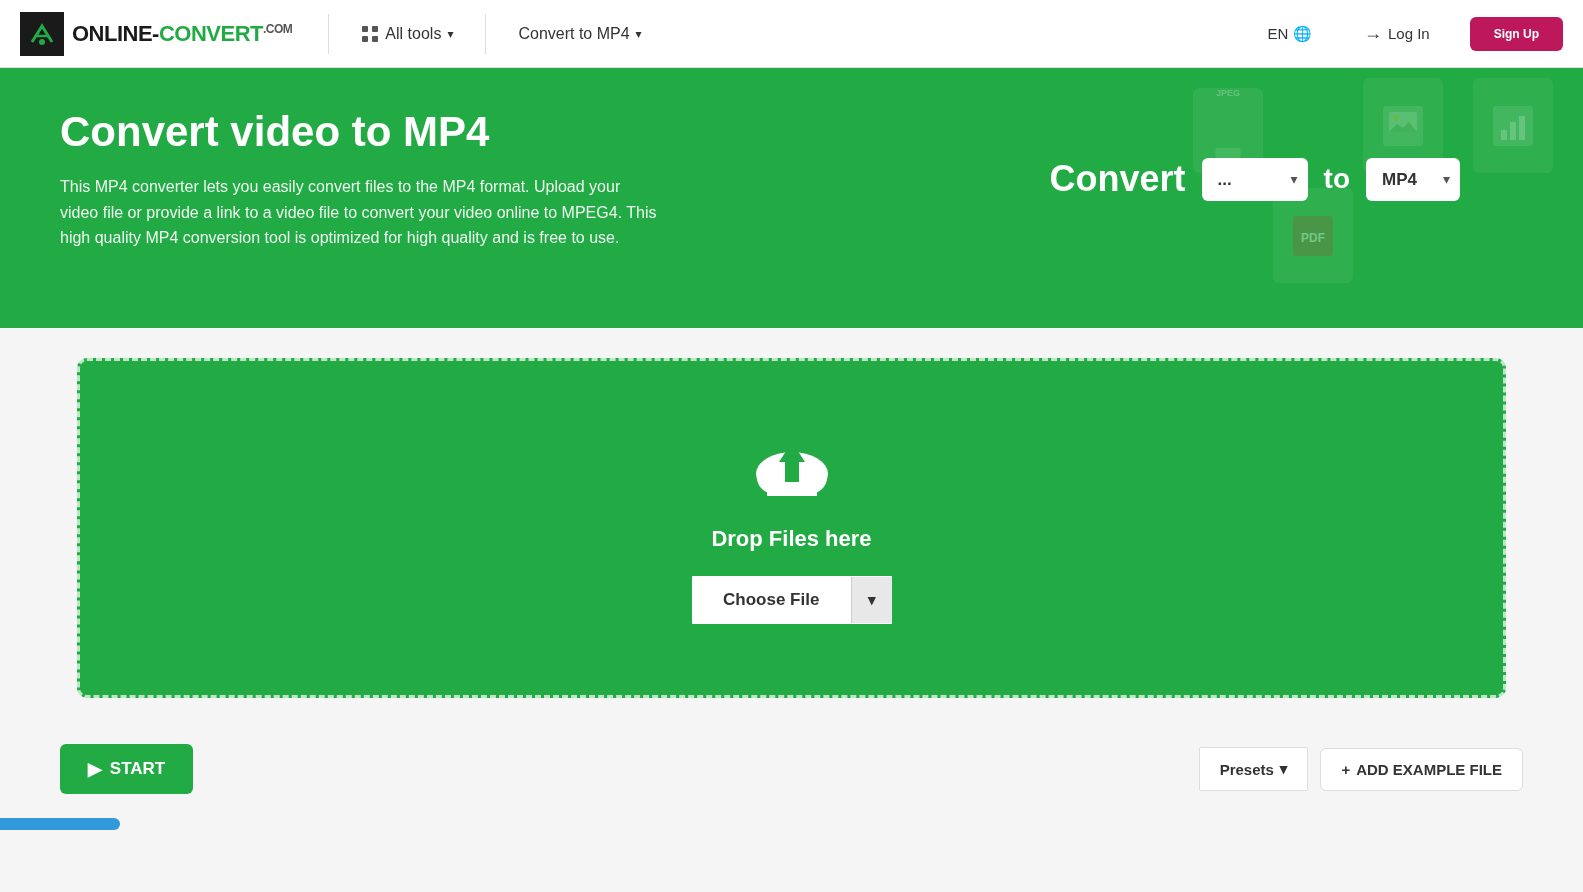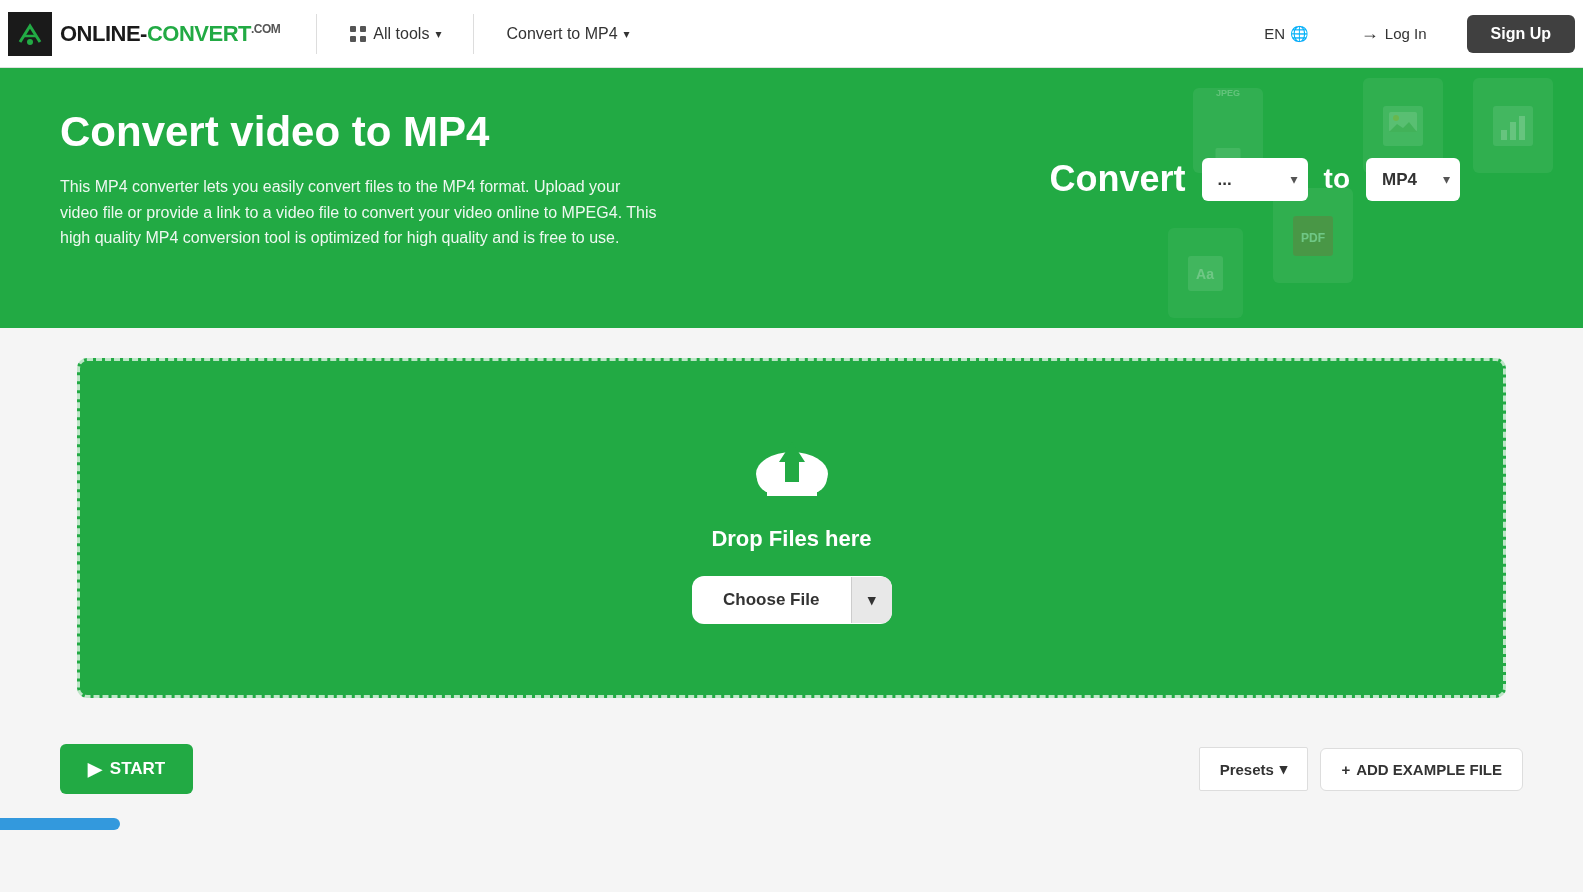--- a/index.html
+++ b/index.html
@@ -5,21 +5,21 @@
     * { margin: 0; padding: 0; box-sizing: border-box; }
     body { font-family: Arial, Helvetica, sans-serif; background: #f5f5f5; width: 1583px; min-height: 892px; overflow-x: hidden; }
 
     
     .navbar {
       display: flex;
       align-items: center;
       height: 68px;
       background: #fff;
       border-bottom: 1px solid #e0e0e0;
-      padding: 0 8px;
+      padding: 0 20px;
       gap: 0;
     }
     .navbar-logo {
       display: flex;
       align-items: center;
       gap: 8px;
       margin-right: 20px;
     }
     .logo-icon {
       width: 44px;
@@ -82,25 +82,25 @@
       padding: 8px 16px;
       background: none;
       border: none;
       font-size: 15px;
       color: #333;
       cursor: pointer;
       font-weight: 500;
     }
     .signup-btn {
       padding: 10px 24px;
-      background: #404040;
+      background: #be185d;
       color: #fff;
       border: none;
       border-radius: 6px;
-      font-size: 16px;
+      font-size: 12px;
       font-weight: 700;
       cursor: pointer;
     }
 
     
     .hero {
       background: #22aa44;
       padding: 40px 60px;
       min-height: 260px;
       position: relative;
@@ -213,21 +213,21 @@
       font-size: 22px;
       font-weight: 600;
       color: #fff;
     }
     .choose-file-btn {
       display: flex;
       align-items: center;
       gap: 0;
       background: #fff;
       border: none;
-      border-radius: 12px;
+      border-radius: 1px;
       overflow: hidden;
       cursor: pointer;
       font-size: 17px;
       font-weight: 600;
       color: #333;
       min-width: 200px;
     }
     .choose-file-btn .btn-label {
       padding: 14px 24px;
       flex: 1;
@@ -384,26 +384,20 @@
     </div>
 
     <div class="file-icon-bg" style="width:80px;height:95px;top:120px;right:230px;background:rgba(255,255,255,0.18);">
       <svg width="40" height="40" viewBox="0 0 40 40">
         <rect width="40" height="40" rx="3" fill="rgba(220,50,50,0.5)"></rect>
         <text x="20" y="26" text-anchor="middle" fill="white" font-size="12" font-weight="bold">PDF</text>
       </svg>
     </div>
 
 
-    <div class="file-icon-bg" style="width:75px;height:90px;top:160px;right:340px;background:rgba(255,255,255,0.15);">
-      <svg width="35" height="35" viewBox="0 0 35 35">
-        <rect width="35" height="35" rx="3" fill="rgba(255,255,255,0.3)"></rect>
-        <text x="17" y="23" text-anchor="middle" fill="white" font-size="14" font-weight="bold">Aa</text>
-      </svg>
-    </div>
   </div>
 
   <div class="hero-content">
     <div class="hero-text">
       <h1 class="hero-title">Convert video to MP4</h1>
       <p class="hero-desc">This MP4 converter lets you easily convert files to the MP4 format. Upload your video file or provide a link to a video file to convert your video online to MPEG4. This high quality MP4 conversion tool is optimized for high quality and is free to use.</p>
     </div>
 
     <div class="hero-converter">
       <span class="hero-convert-label">Convert</span>

